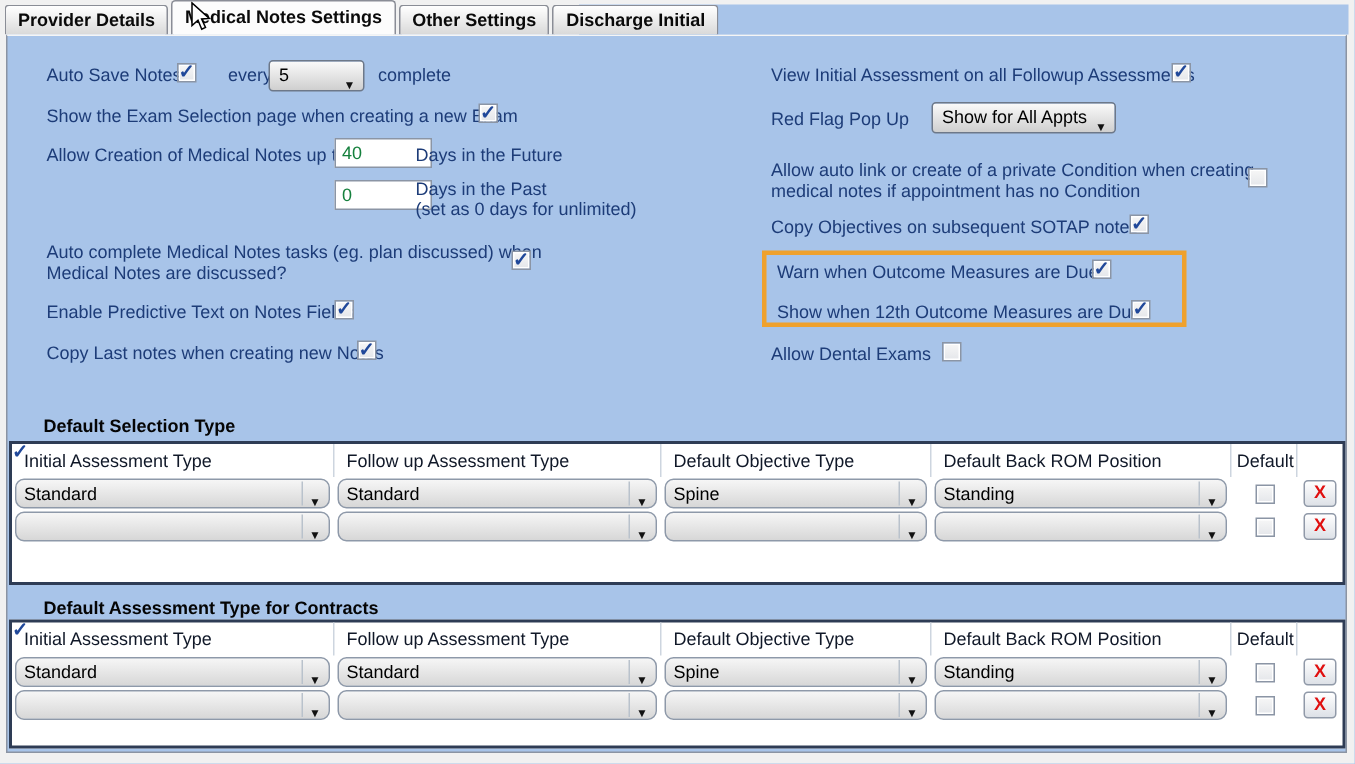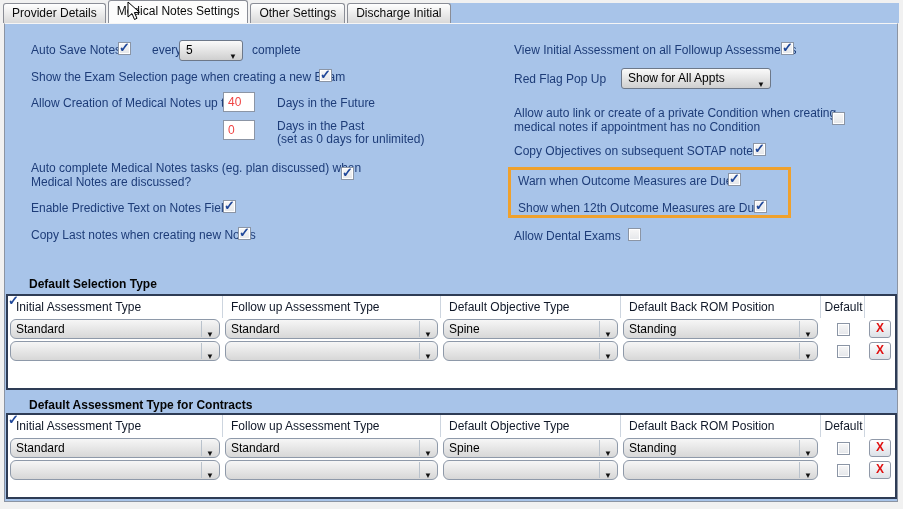--- a/index.html
+++ b/index.html
@@ -8,21 +8,21 @@
     background:#f1f1f1;
     font-family:"Liberation Sans",sans-serif;font-size:12px;color:#1d3c78;
   }
   
   .tabstrip-fill{position:absolute;left:386px;top:3px;width:513px;height:20px;background:#a8c4e9;z-index:1}
   .tabs{position:absolute;left:3px;top:1px;height:22px;display:flex;align-items:flex-end;z-index:5}
   .tab{
     height:19px;line-height:19px;padding:0 8px;margin-right:2px;white-space:nowrap;
     background:linear-gradient(#ffffff,#d9d9d9);
     border:1px solid #8a8d96;border-bottom:none;border-radius:3px 3px 0 0;
-    color:#0a0a0a;cursor:default;
+    color:#0a0a0a;cursor:default;font-weight:bold;
   }
   .tab.active{
     height:22px;line-height:21px;background:#fcfcfc;z-index:6;position:relative;
   }
   
   .content{
     position:absolute;left:4px;top:23px;width:894px;height:479px;box-sizing:border-box;
     background:#a8c4e9;border:1px solid #8b94a3;border-top-color:#f5f5f5;
   }
   .lbl{position:absolute;white-space:nowrap;line-height:14px}
@@ -48,22 +48,22 @@
   .tcombo{
     position:relative;height:20px;box-sizing:border-box;flex:1;margin:1px 3px 1px 2px;
     border:1px solid #8e99a9;border-radius:6px;
     background:linear-gradient(#f6f6f6,#d7d7d7);
     color:#000;padding:0 22px 0 5px;line-height:18px;white-space:nowrap;overflow:hidden;
   }
   .tcombo::after{content:"▼";position:absolute;right:5px;top:6px;font-size:8px;color:#111}
   .tcombo::before{content:"";position:absolute;right:17px;top:1px;bottom:1px;border-left:1px solid #b9c2cc}
   
   .tinput{
-    position:absolute;width:32px;height:20px;box-sizing:border-box;
-    border:1px solid #8b95a5;background:#fff;color:#ef4444;padding:0 4px;
+    position:absolute;width:65px;height:20px;box-sizing:border-box;
+    border:1px solid #8b95a5;background:#fff;color:#15803d;padding:0 4px;
     font:12px "Liberation Sans",sans-serif;
   }
   
   .hl{position:absolute;box-sizing:border-box;border:3px solid #efa12d}
   
   .gtable{
     position:absolute;left:1px;width:891px;box-sizing:border-box;
     background:#fff;border:2px solid #2e3c55;
   }
   .trow{display:flex;align-items:center;height:22px}
@@ -125,21 +125,21 @@
   <span class="lbl" style="left:26px;top:177px">Enable Predictive Text on Notes Fields</span>
   <span class="cb checked" style="left:218px;top:176px"></span>
 
   <span class="lbl" style="left:26px;top:204px">Copy Last notes when creating new Notes</span>
   <span class="cb checked" style="left:233px;top:203px"></span>
 
   <span class="lbl" style="left:509px;top:19px">View Initial Assessment on all Followup Assessments</span>
   <span class="cb checked" style="left:776px;top:18px"></span>
 
   <span class="lbl" style="left:509px;top:48px">Red Flag Pop Up</span>
-  <div class="combo" style="left:616px;top:44px;width:150px">Show for All Appts</div>
+  <div class="combo" style="left:616px;top:44px;width:123px">Show for All Appts</div>
 
   <span class="lbl" style="left:509px;top:82px">Allow auto link or create of a private Condition when creating</span>
   <span class="lbl" style="left:509px;top:96px">medical notes if appointment has no Condition</span>
   <span class="cb" style="left:827px;top:88px"></span>
 
   <span class="lbl" style="left:509px;top:120px">Copy Objectives on subsequent SOTAP notes</span>
   <span class="cb checked" style="left:748px;top:119px"></span>
 
   <div class="hl" style="left:503px;top:143px;width:283px;height:51px"></div>
   <span class="lbl" style="left:513px;top:150px">Warn when Outcome Measures are Due</span>

